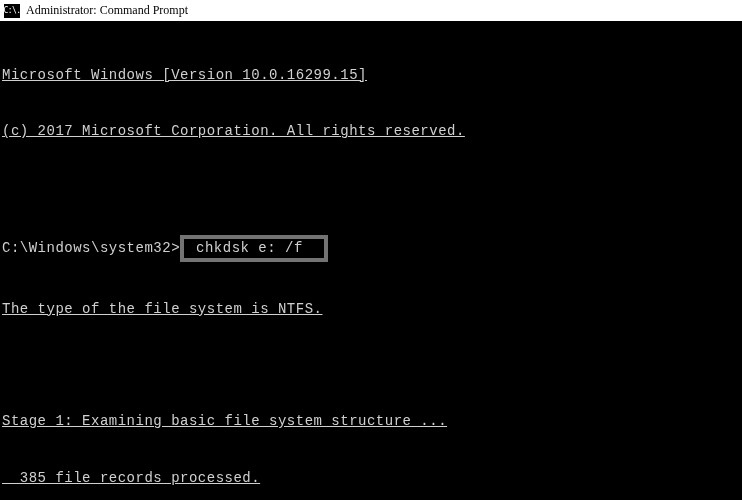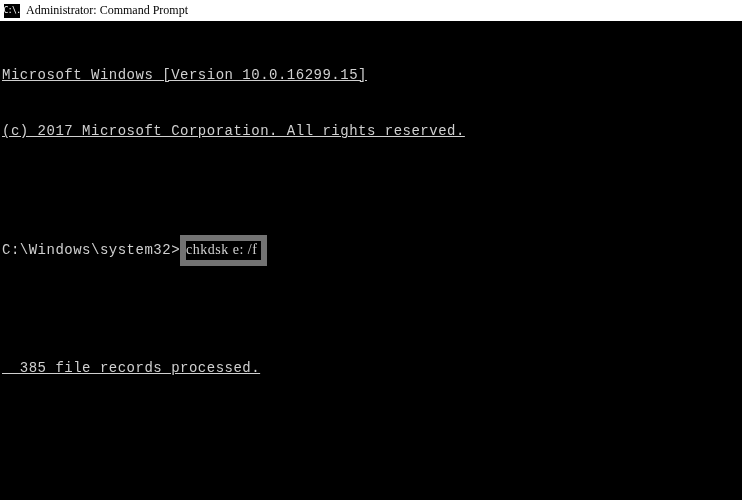--- a/index.html
+++ b/index.html
@@ -50,45 +50,46 @@
     }
     .line {
       display: block;
       text-decoration: underline;
     }
     .prompt-line {
       display: flex;
       align-items: center;
     }
     .highlight-box {
-      border: 6px solid #737373;
-      padding: 0 0;
+      border: 4px solid #737373;
+      padding: 0 12px;
       display: inline-block;
-      font-family: Liberation Serif, serif;
     }
     .blank {
       height: 18px;
     }
   </style>
 </head>
 <body>
 
 <div class="titlebar">
   <span class="titlebar-icon">C:\.</span>
   <span class="titlebar-text">Administrator: Command Prompt</span>
 </div>
 
 <div class="terminal">
   <span class="line">Microsoft Windows [Version 10.0.16299.15]</span>
   <span class="line">(c) 2017 Microsoft Corporation. All rights reserved.</span>
   <div class="blank"></div>
   <div class="prompt-line">
     <span>C:\Windows\system32&gt;</span><span class="highlight-box">chkdsk e: /f </span>
   </div>
+  <span class="line">The type of the file system is NTFS.</span>
   <div class="blank"></div>
+  <span class="line">Stage 1: Examining basic file system structure ...</span>
   <span class="line">  385 file records processed.</span>
   
   
   
   
   
   
   
   
   

